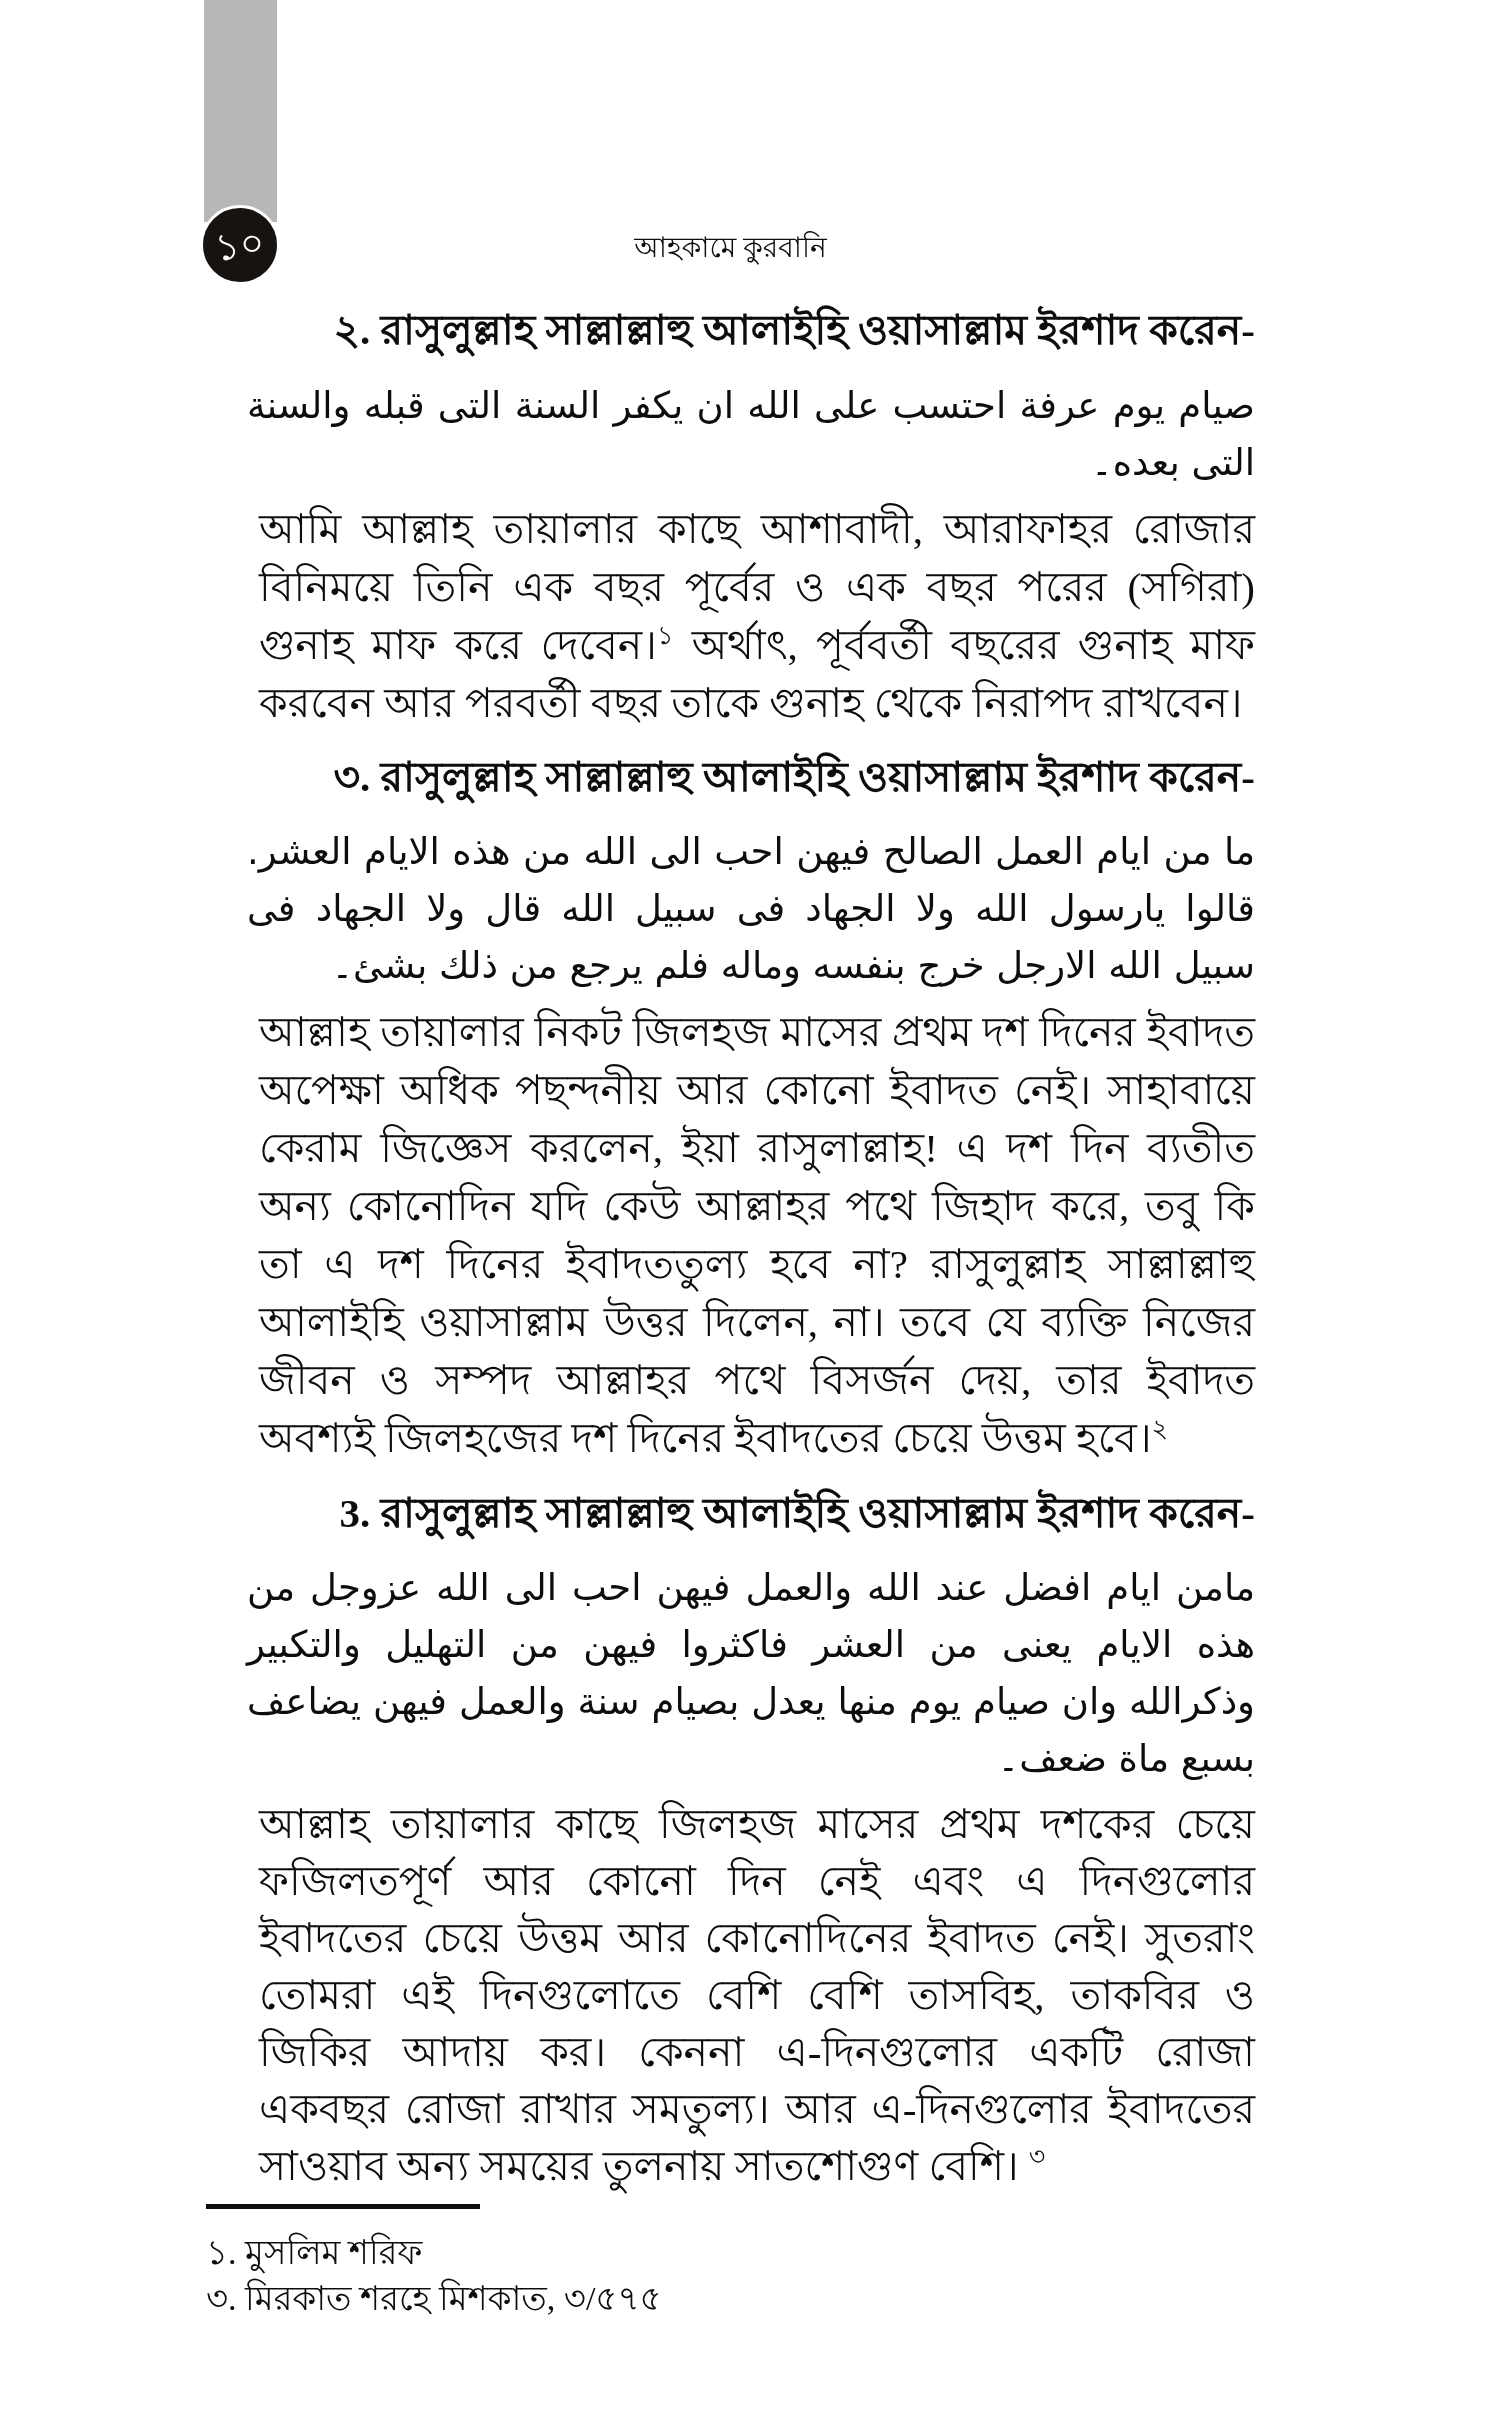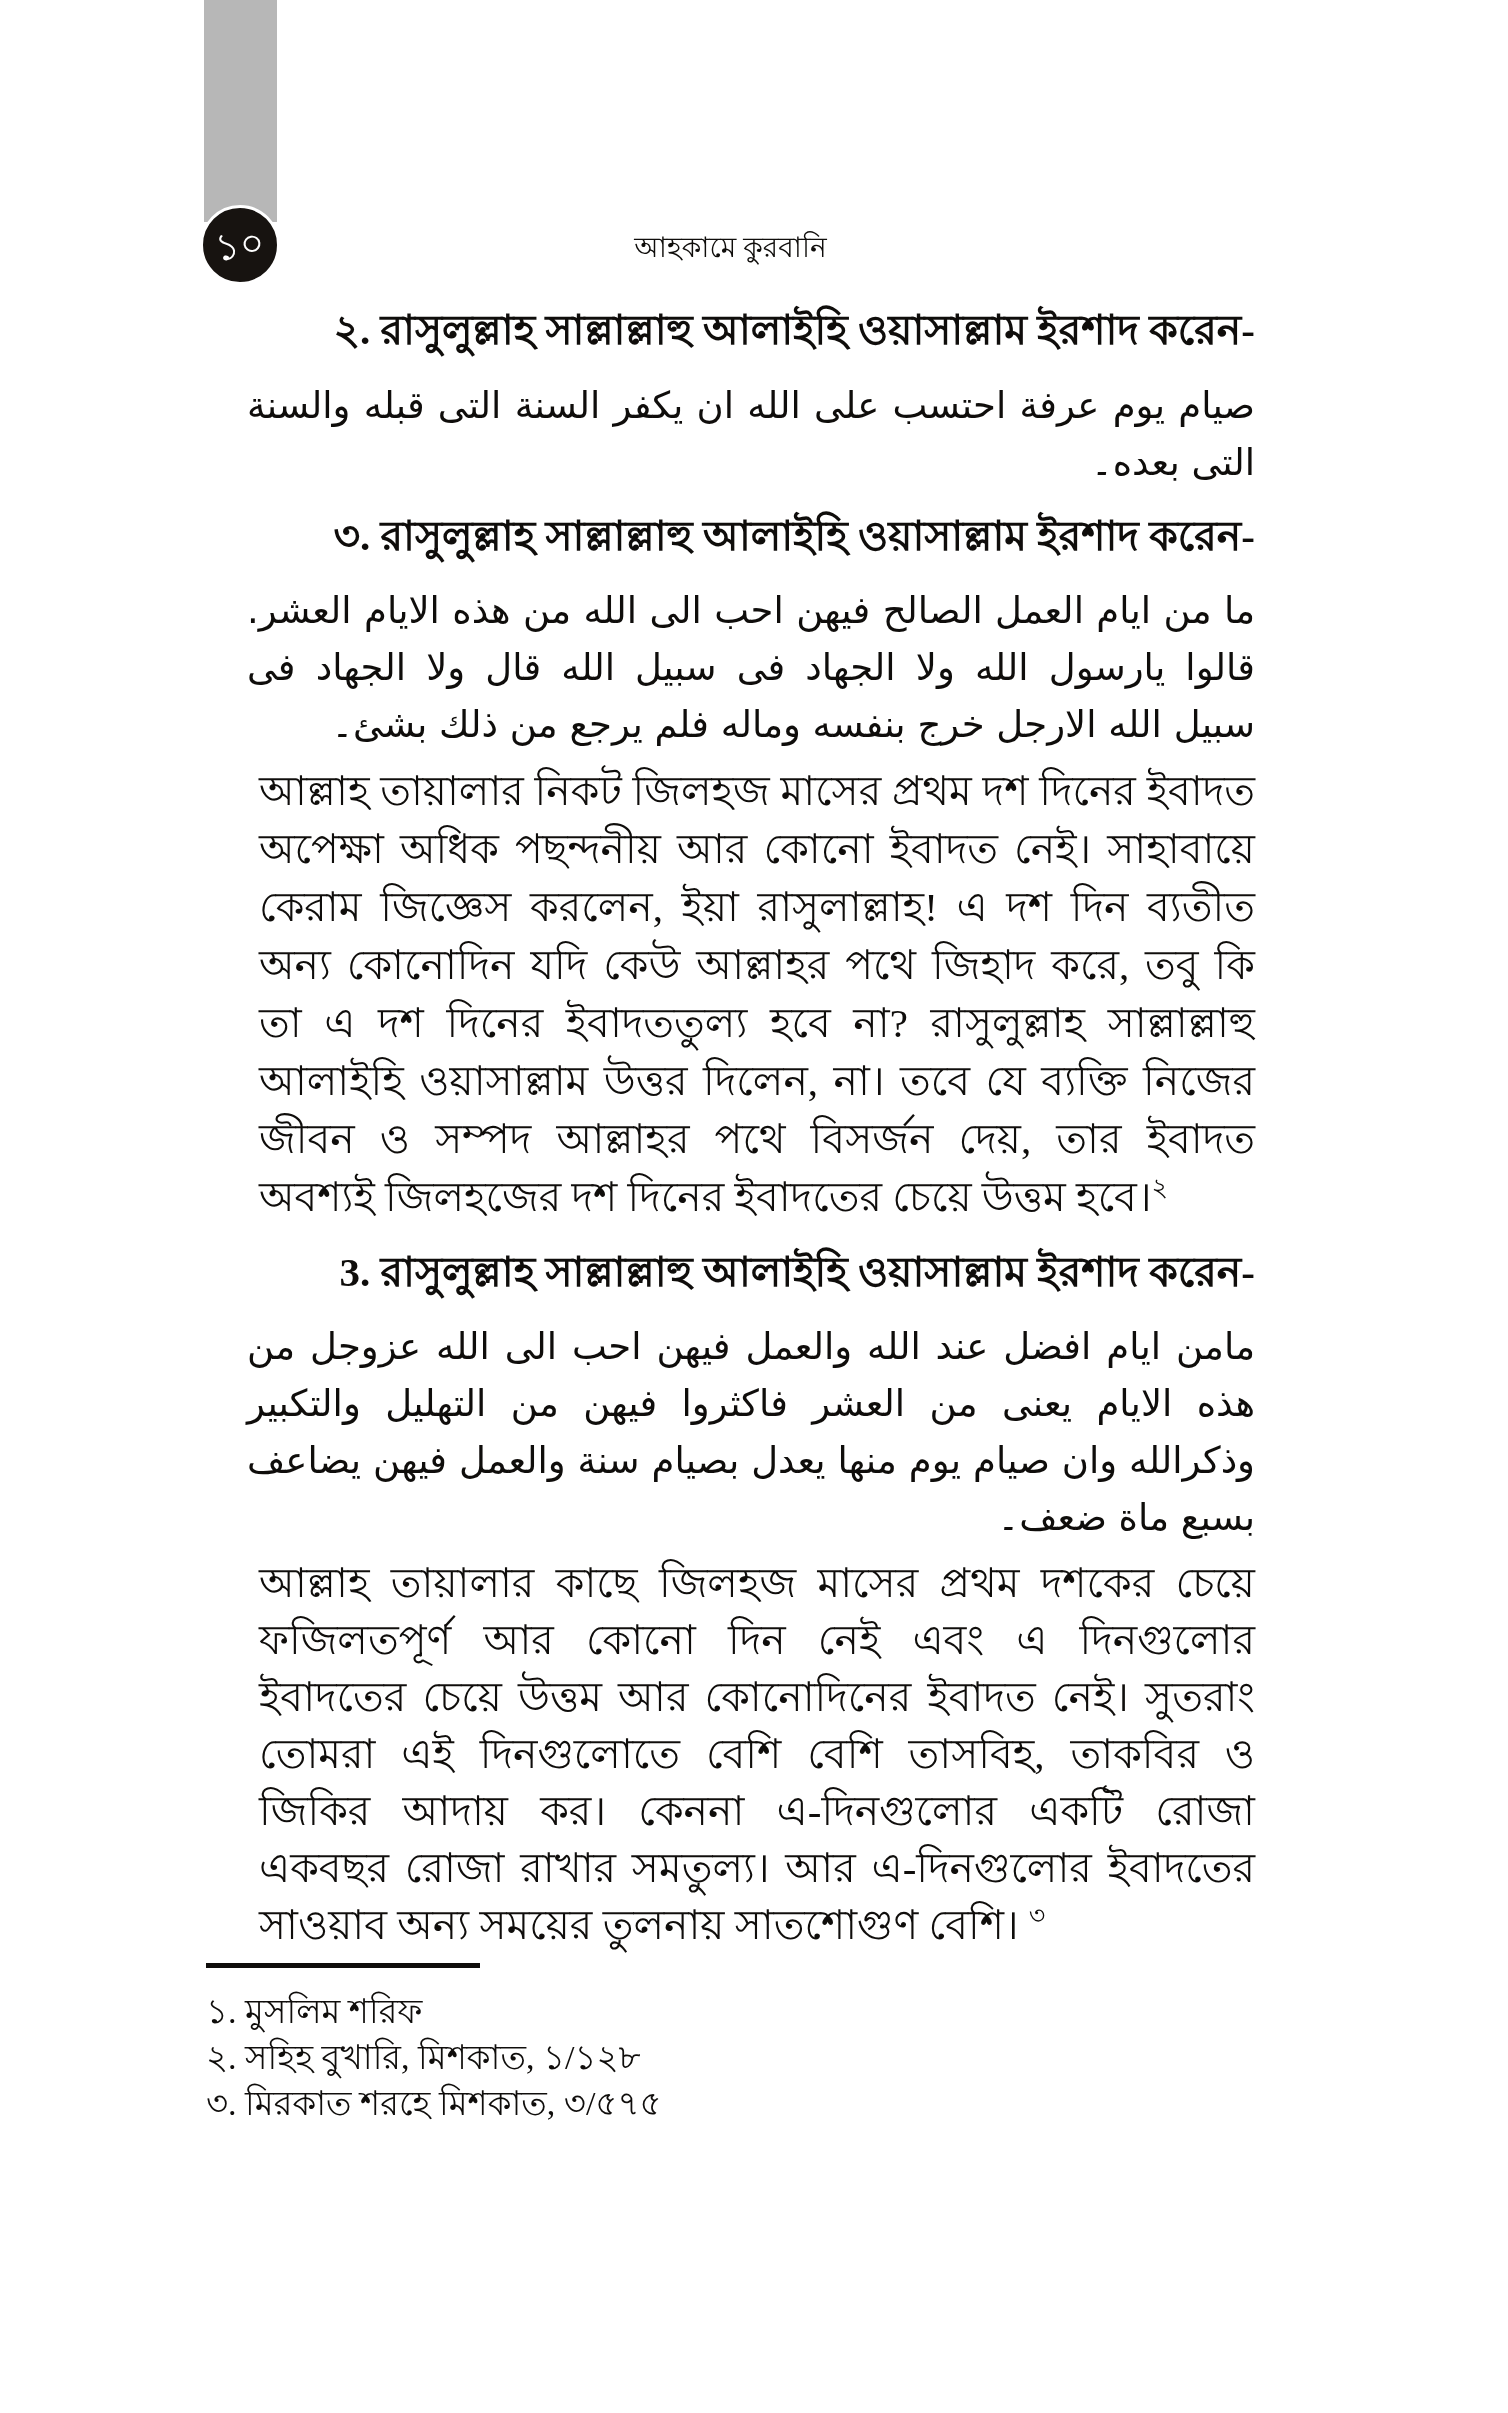--- a/index.html
+++ b/index.html
@@ -108,37 +108,37 @@
     <span>১০</span>
   </div>
 
   <div class="page-title">আহকামে কুরবানি</div>
 
   <div class="content">
 
     <div class="hadith-section sec-1">
       <div class="hadith-heading">২. রাসুলুল্লাহ সাল্লাল্লাহু আলাইহি ওয়াসাল্লাম ইরশাদ করেন-</div>
       <div class="arabic-text">صيام يوم عرفة احتسب على الله ان يكفر السنة التى قبله والسنة التى بعده۔</div>
+      <div class="translation-text"><span>আমি আল্লাহ তায়ালার কাছে আশাবাদী, আরাফাহর রোজার বিনিময়ে তিনি এক বছর পূর্বের ও এক বছর পরের (সগিরা) গুনাহ মাফ করে দেবেন।</span><span class="footnote-ref">১</span><span> অর্থাৎ, পূর্ববর্তী বছরের গুনাহ মাফ করবেন আর পরবর্তী বছর তাকে গুনাহ থেকে নিরাপদ রাখবেন।</span></div>
     </div>
 
     <div class="hadith-section sec-2">
       <div class="hadith-heading">৩. রাসুলুল্লাহ সাল্লাল্লাহু আলাইহি ওয়াসাল্লাম ইরশাদ করেন-</div>
       <div class="arabic-text">ما من ايام العمل الصالح فيهن احب الى الله من هذه الايام العشر. قالوا يارسول الله ولا الجهاد فى سبيل الله قال ولا الجهاد فى سبيل الله الارجل خرج بنفسه وماله فلم يرجع من ذلك بشئ۔</div>
       <div class="translation-text"><span>আল্লাহ তায়ালার নিকট জিলহজ মাসের প্রথম দশ দিনের ইবাদত অপেক্ষা অধিক পছন্দনীয় আর কোনো ইবাদত নেই। সাহাবায়ে কেরাম জিজ্ঞেস করলেন, ইয়া রাসুলাল্লাহ! এ দশ দিন ব্যতীত অন্য কোনোদিন যদি কেউ আল্লাহর পথে জিহাদ করে, তবু কি তা এ দশ দিনের ইবাদততুল্য হবে না? রাসুলুল্লাহ সাল্লাল্লাহু আলাইহি ওয়াসাল্লাম উত্তর দিলেন, না। তবে যে ব্যক্তি নিজের জীবন ও সম্পদ আল্লাহর পথে বিসর্জন দেয়, তার ইবাদত অবশ্যই জিলহজের দশ দিনের ইবাদতের চেয়ে উত্তম হবে।</span><span class="footnote-ref">২</span><span></span></div>
     </div>
 
     <div class="hadith-section sec-3">
       <div class="hadith-heading">3. রাসুলুল্লাহ সাল্লাল্লাহু আলাইহি ওয়াসাল্লাম ইরশাদ করেন-</div>
       <div class="arabic-text">مامن ايام افضل عند الله والعمل فيهن احب الى الله عزوجل من هذه الايام يعنى من العشر فاكثروا فيهن من التهليل والتكبير وذكرالله وان صيام يوم منها يعدل بصيام سنة والعمل فيهن يضاعف بسبع ماة ضعف۔</div>
       <div class="translation-text"><span>আল্লাহ তায়ালার কাছে জিলহজ মাসের প্রথম দশকের চেয়ে ফজিলতপূর্ণ আর কোনো দিন নেই এবং এ দিনগুলোর ইবাদতের চেয়ে উত্তম আর কোনোদিনের ইবাদত নেই। সুতরাং তোমরা এই দিনগুলোতে বেশি বেশি তাসবিহ, তাকবির ও জিকির আদায় কর। কেননা এ-দিনগুলোর একটি রোজা একবছর রোজা রাখার সমতুল্য। আর এ-দিনগুলোর ইবাদতের সাওয়াব অন্য সময়ের তুলনায় সাতশোগুণ বেশি। </span><span class="footnote-ref">৩</span><span></span></div>
     </div>
 
     <hr class="footnote-divider">
 
     <div class="footnotes">
       <div class="footnote">১. মুসলিম শরিফ</div>
-      <div class="footnote">২. সহিহ বুখারি, মিশকাত, ১/১২৮</div>
       <div class="footnote">৩. মিরকাত শরহে মিশকাত, ৩/৫৭৫</div>
     </div>
 
   </div>
 </div>
 
 
 </body></html>

